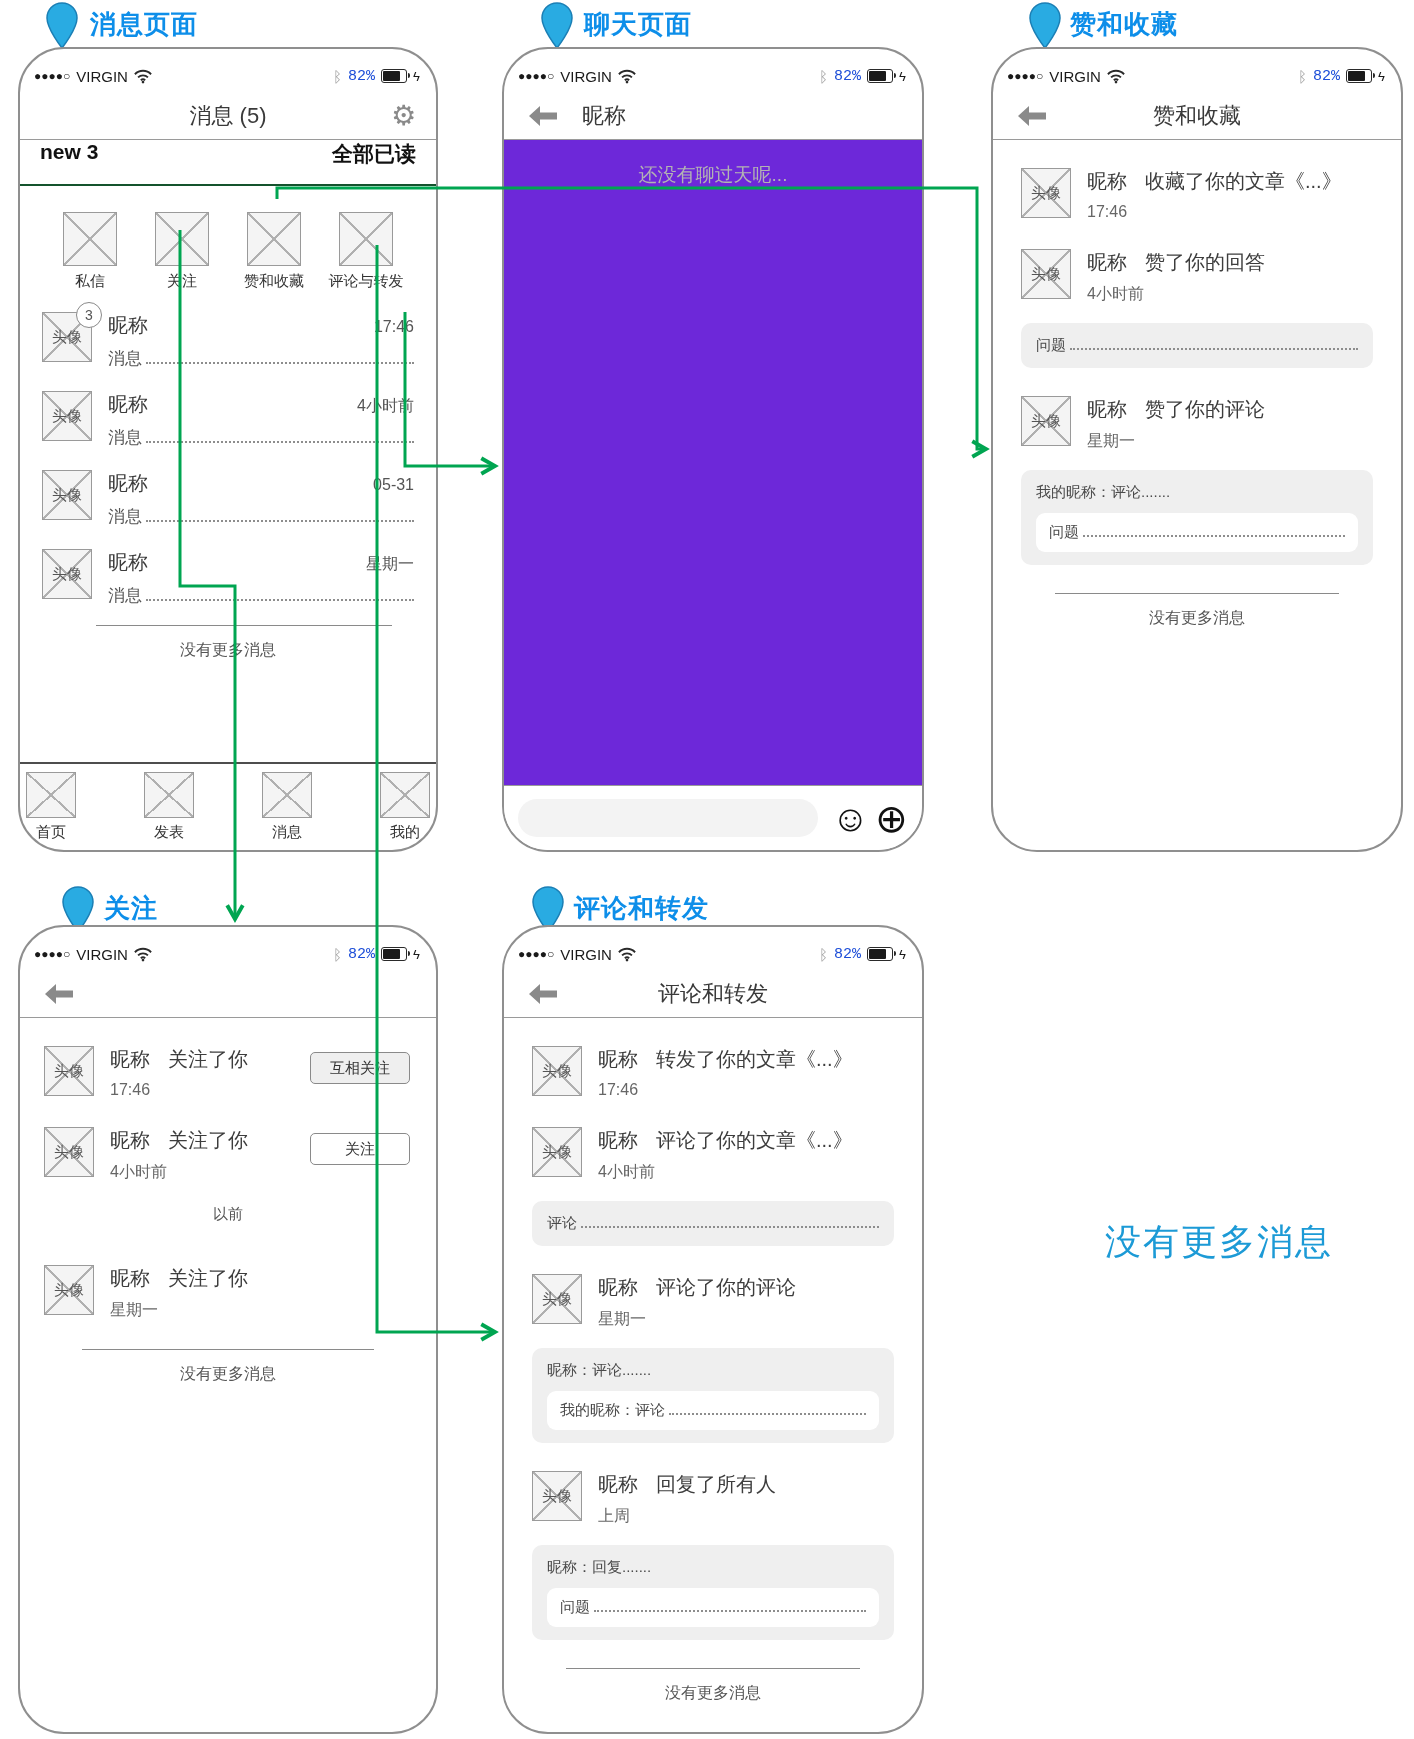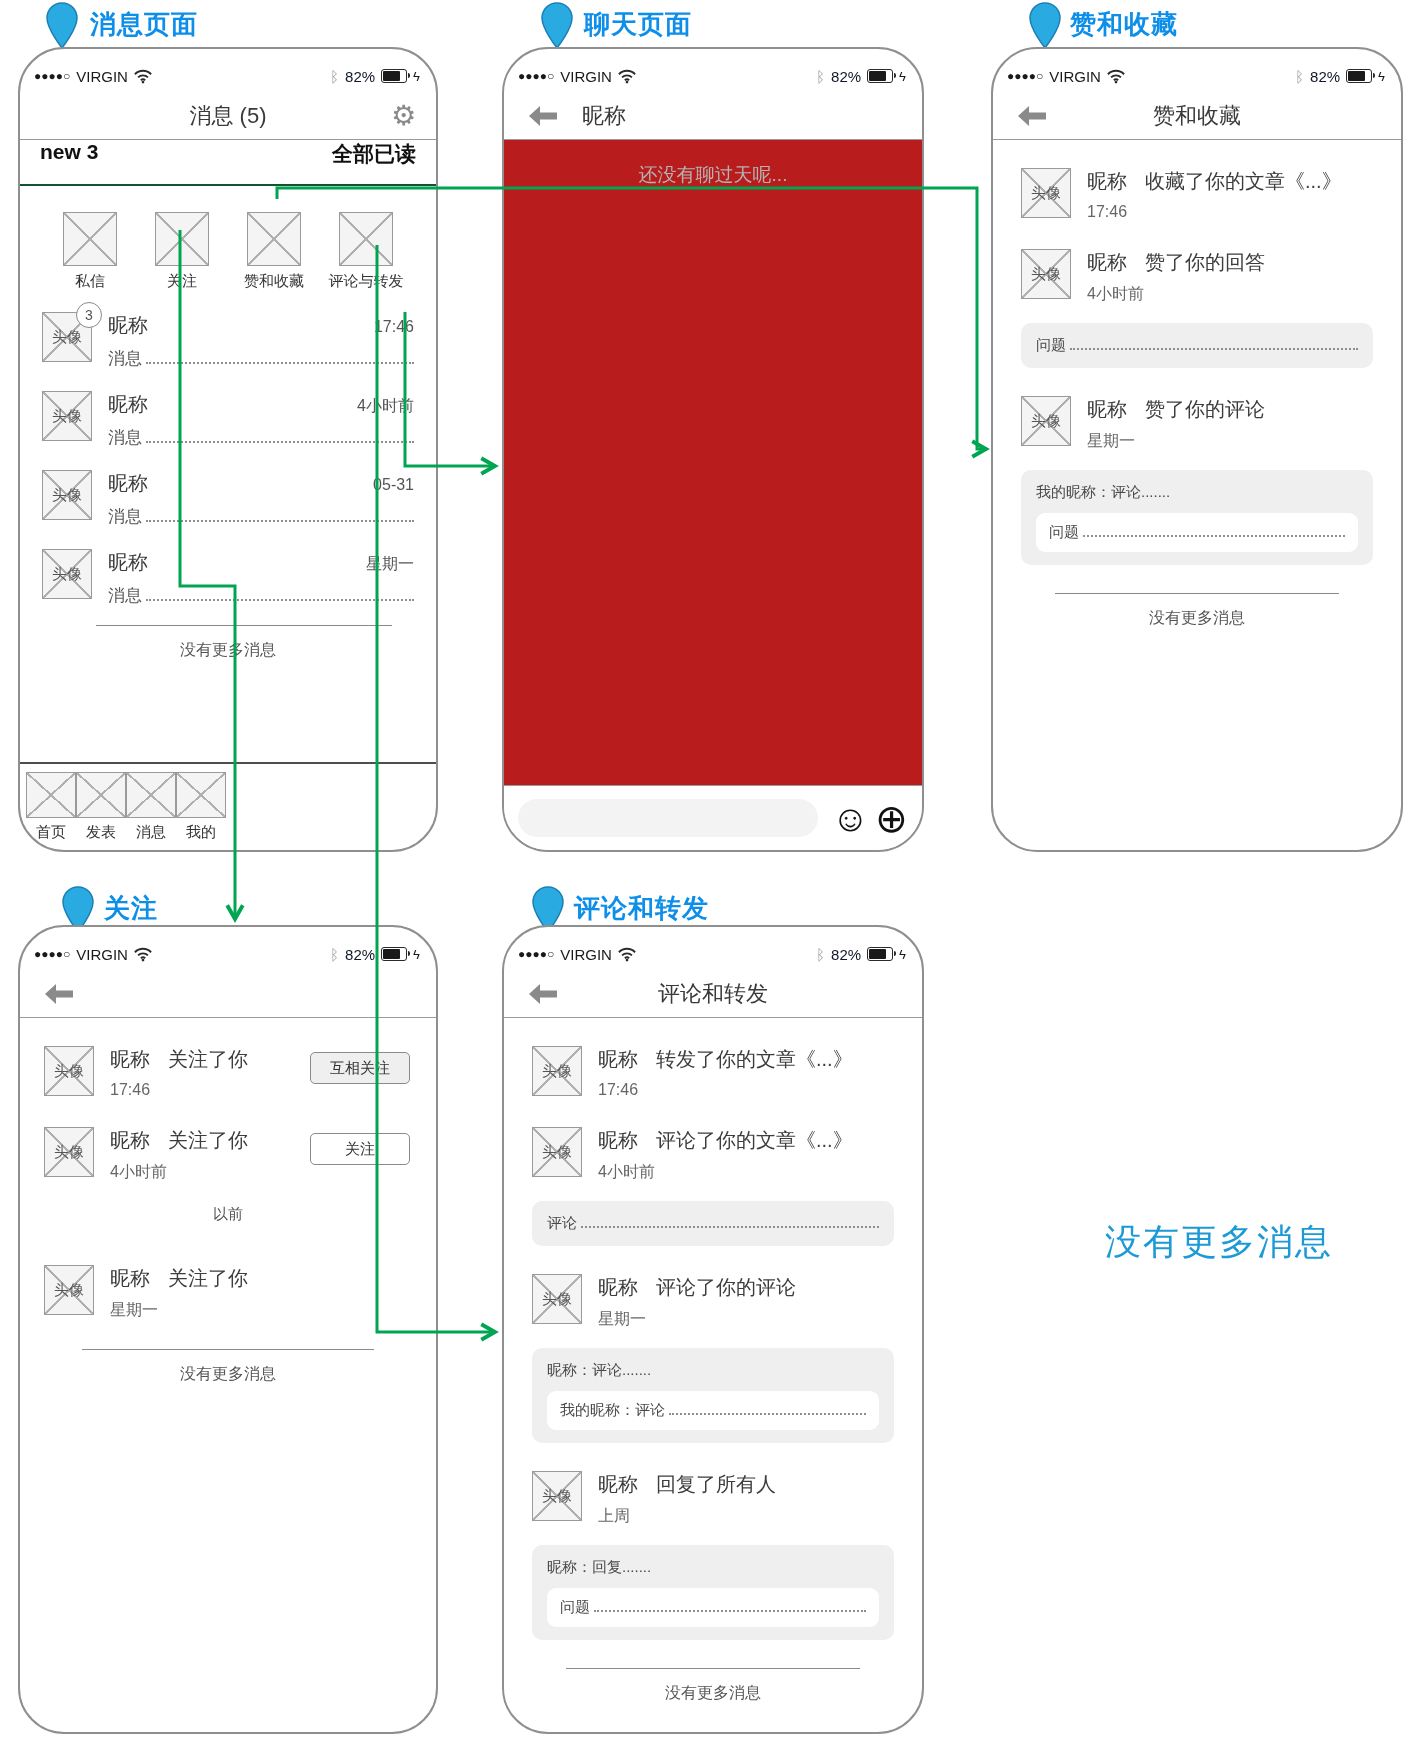--- a/index.html
+++ b/index.html
@@ -12,21 +12,21 @@
   .big-title{position:absolute;left:1105px;top:1218px;font-size:36px;color:#1C9AD6;letter-spacing:2px;}
 
   
   .phone{position:absolute;background:#fff;border:2px solid #8f8f8f;border-radius:46px;overflow:hidden;display:flex;flex-direction:column;box-sizing:border-box;}
 
   .statusbar{height:34px;flex:0 0 auto;display:flex;justify-content:space-between;align-items:center;padding:10px 16px 0 14px;}
   .sb-left,.sb-right{display:flex;align-items:center;gap:6px;}
   .sig{font-size:12px;letter-spacing:0px;color:#1a1a1a;}
   .carrier{font-size:15px;color:#1a1a1a;}
   .bt{font-size:15px;color:#9a9a9a;}
-  .pct{font-size:15px;color:#0f172a;}
+  .pct{font-size:15px;color:#1d4ed8;font-family:Liberation Mono, monospace;}
   .batt{display:inline-block;width:24px;height:12px;border:1px solid #2a2a2a;border-radius:3px;position:relative;}
   .batt::after{content:"";position:absolute;right:-4px;top:3px;width:2px;height:5px;background:#2a2a2a;border-radius:0 2px 2px 0;}
   .batt-fill{position:absolute;left:1px;top:1px;bottom:1px;width:17px;background:#1a1a1a;border-radius:1px;}
   .bolt{font-size:13px;color:#1a1a1a;}
 
   .navbar{height:46px;flex:0 0 auto;display:flex;align-items:center;position:relative;border-bottom:1px solid #9a9a9a;}
   .nav-title{font-size:22px;color:#3a3a3a;}
   .nav-title.center{position:absolute;left:0;right:0;text-align:center;}
   .gear{position:absolute;right:20px;font-size:28px;color:#8a8a8a;line-height:1;cursor:pointer;}
   .backbtn{position:absolute;left:24px;top:12px;width:30px;height:22px;cursor:pointer;}
@@ -53,27 +53,27 @@
   .mrow{display:flex;gap:16px;padding:0 22px;margin-top:21px;align-items:flex-start;}
   .mcol{flex:1;min-width:0;}
   .l1{display:flex;justify-content:space-between;align-items:baseline;}
   .nm{font-size:20px;color:#3d3d3d;}
   .tm{font-size:16px;color:#555;}
   .l2{display:flex;align-items:baseline;font-size:17px;color:#555;margin-top:8px;}
   .leader{flex:1;border-bottom:2px dotted #8d8d8d;margin:0 0 4px 4px;}
   .listdivider{border-top:1px solid #8a8a8a;margin:18px 44px 0 76px;}
   .nomore{text-align:center;font-size:16px;color:#555;margin-top:14px;}
   .spacer{flex:1;}
-  .tabbar{flex:0 0 auto;border-top:2px solid #4d4d4d;height:86px;display:flex;justify-content:flex-start;align-items:center;padding:0 6px;}
+  .tabbar{flex:0 0 auto;border-top:2px solid #4d4d4d;height:86px;display:flex;justify-content:space-between;align-items:center;padding:0 6px;}
   .tab{display:flex;flex-direction:column;align-items:center;cursor:pointer;}
   .tab-box{width:50px;height:46px;}
   .tab-lbl{font-size:15px;color:#333;margin-top:5px;}
 
   
-  .chat-body{flex:1;background:#b91c1c;position:relative;}
+  .chat-body{flex:1;background:#6d28d9;position:relative;}
   .chat-empty{position:absolute;top:22px;left:0;right:0;text-align:center;font-size:19px;color:#b3b3b3;}
   .chat-inputbar{flex:0 0 auto;height:64px;border-top:1px solid #9a9a9a;display:flex;align-items:center;padding:0 14px;gap:6px;background:#fff;}
   .chat-pill{flex:1;height:38px;background:#f3f3f3;border-radius:19px;cursor:text;}
   .emoji-btn{font-size:37px;color:#111;line-height:1;cursor:pointer;margin-left:8px;}
   .plus-btn{font-size:39px;color:#111;line-height:1;cursor:pointer;}
 
   
   .item{display:flex;gap:16px;padding:0 28px;margin-top:28px;align-items:flex-start;position:relative;}
   .icol .a1{font-size:20px;color:#3d3d3d;}
   .icol .a1 .act{margin-left:18px;}

